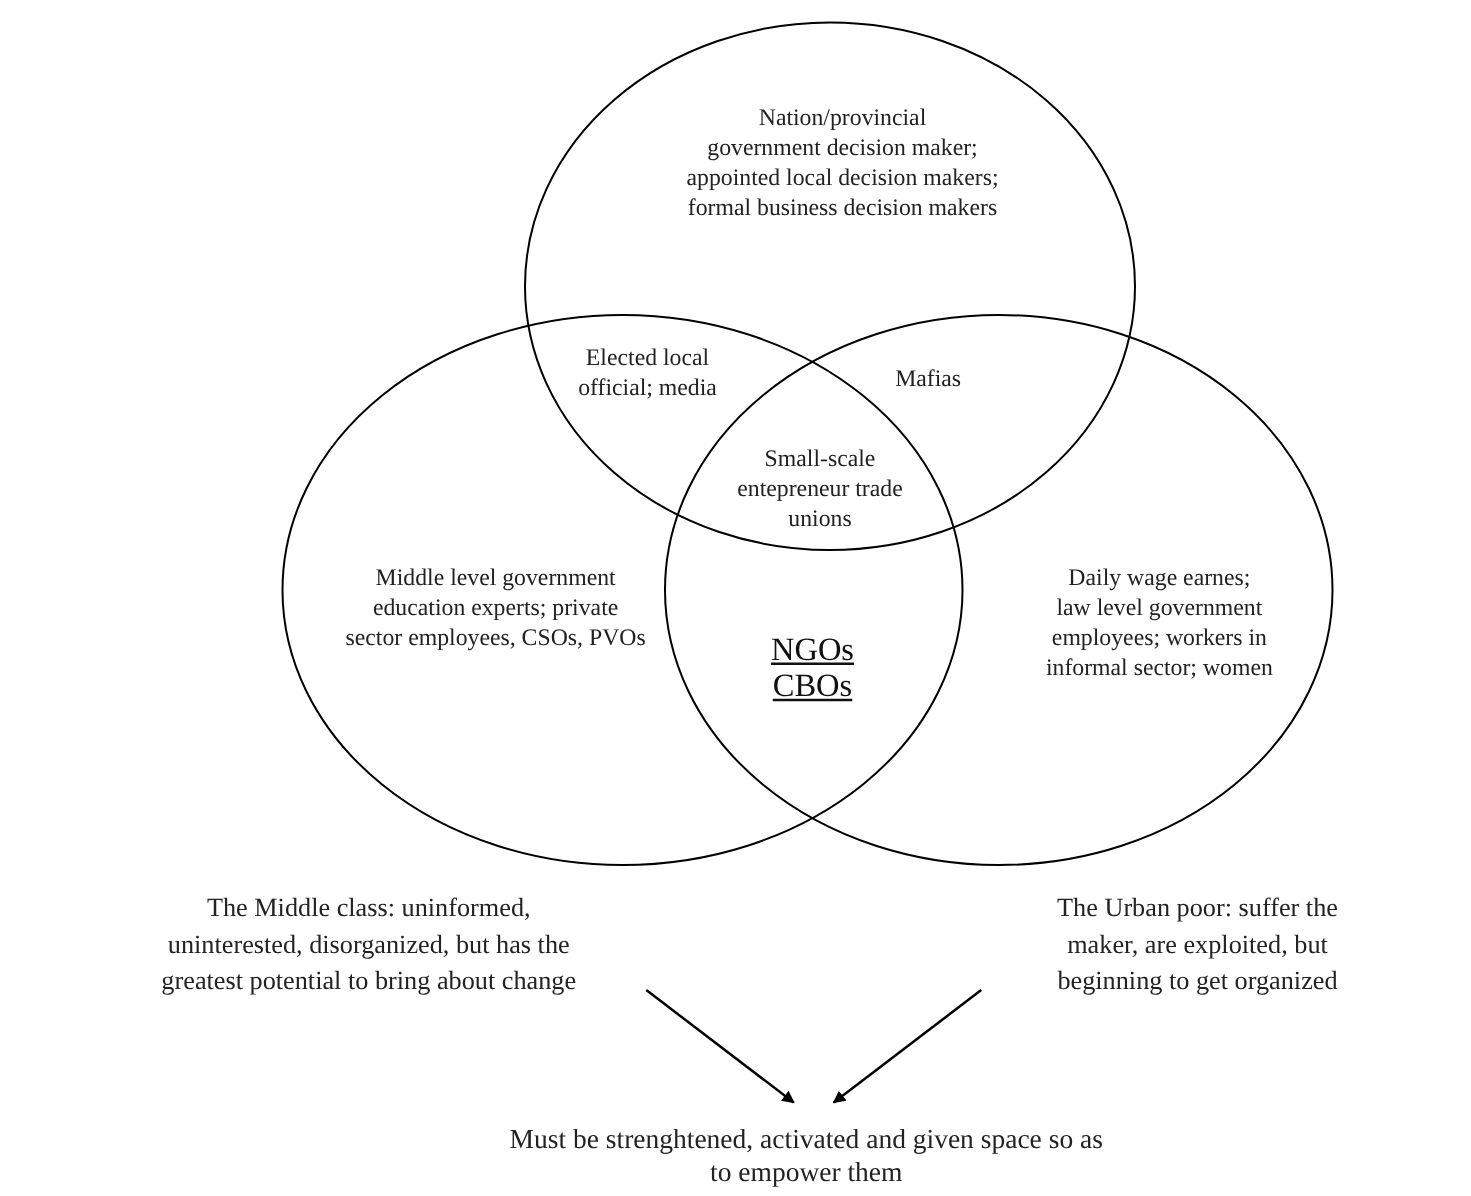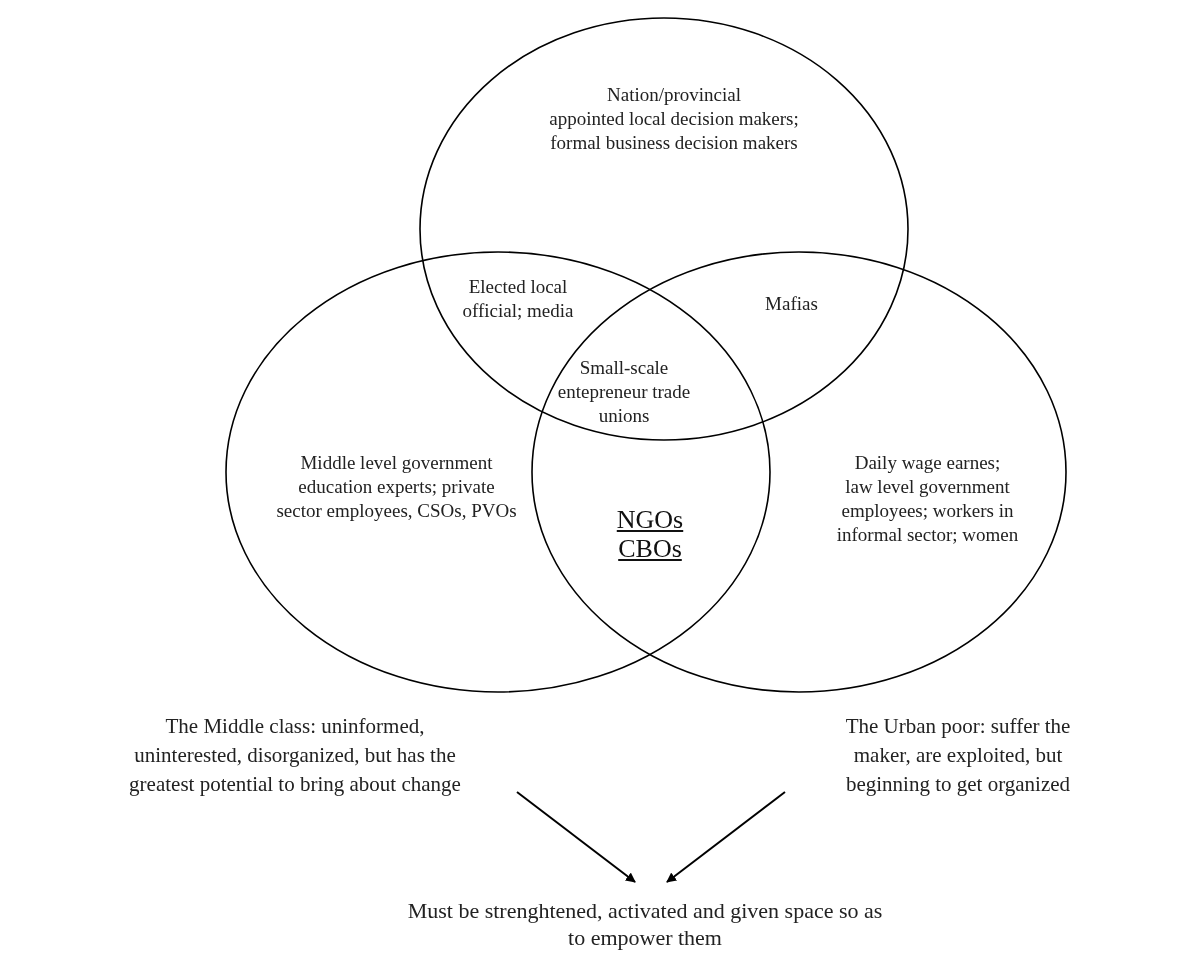--- a/index.html
+++ b/index.html
@@ -23,34 +23,35 @@
   </defs>
   <ellipse cx="664" cy="229" rx="244" ry="211" fill="none" stroke="#000" stroke-width="1.6"></ellipse>
   <ellipse cx="498" cy="472" rx="272" ry="220" fill="none" stroke="#000" stroke-width="1.6"></ellipse>
   <ellipse cx="799" cy="472" rx="267" ry="220" fill="none" stroke="#000" stroke-width="1.6"></ellipse>
   <line x1="517" y1="792" x2="635" y2="882" stroke="#000" stroke-width="2" marker-end="url(#arrowhead)"></line>
   <line x1="785" y1="792" x2="667" y2="882" stroke="#000" stroke-width="2" marker-end="url(#arrowhead)"></line>
 </svg>
 
 <div class="lbl" style="left:514px; top:83px; width:320px;">
   <span class="line">Nation/provincial</span>
+  <span class="line">government decision maker;</span>
   <span class="line">appointed local decision makers;</span>
   <span class="line">formal business decision makers</span>
 </div>
 
 <div class="lbl" style="left:438px; top:275px; width:160px;">
   <span class="line">Elected local</span>
   <span class="line">official; media</span>
 </div>
 
-<div class="lbl" style="left:744px; top:292px; width:95px;">
+<div class="lbl" style="left:695px; top:292px; width:95px;">
   <span class="line">Mafias</span>
 </div>
 
-<div class="lbl" style="left:524px; top:356px; width:200px;">
+<div class="lbl" style="left:556px; top:356px; width:200px;">
   <span class="line">Small-scale</span>
   <span class="line">entepreneur trade</span>
   <span class="line">unions</span>
 </div>
 
 <div class="lbl big" style="left:590px; top:505px; width:120px;text-decoration:underline;">
   <span class="line">NGOs</span>
   <span class="line">CBOs</span>
 </div>
 

